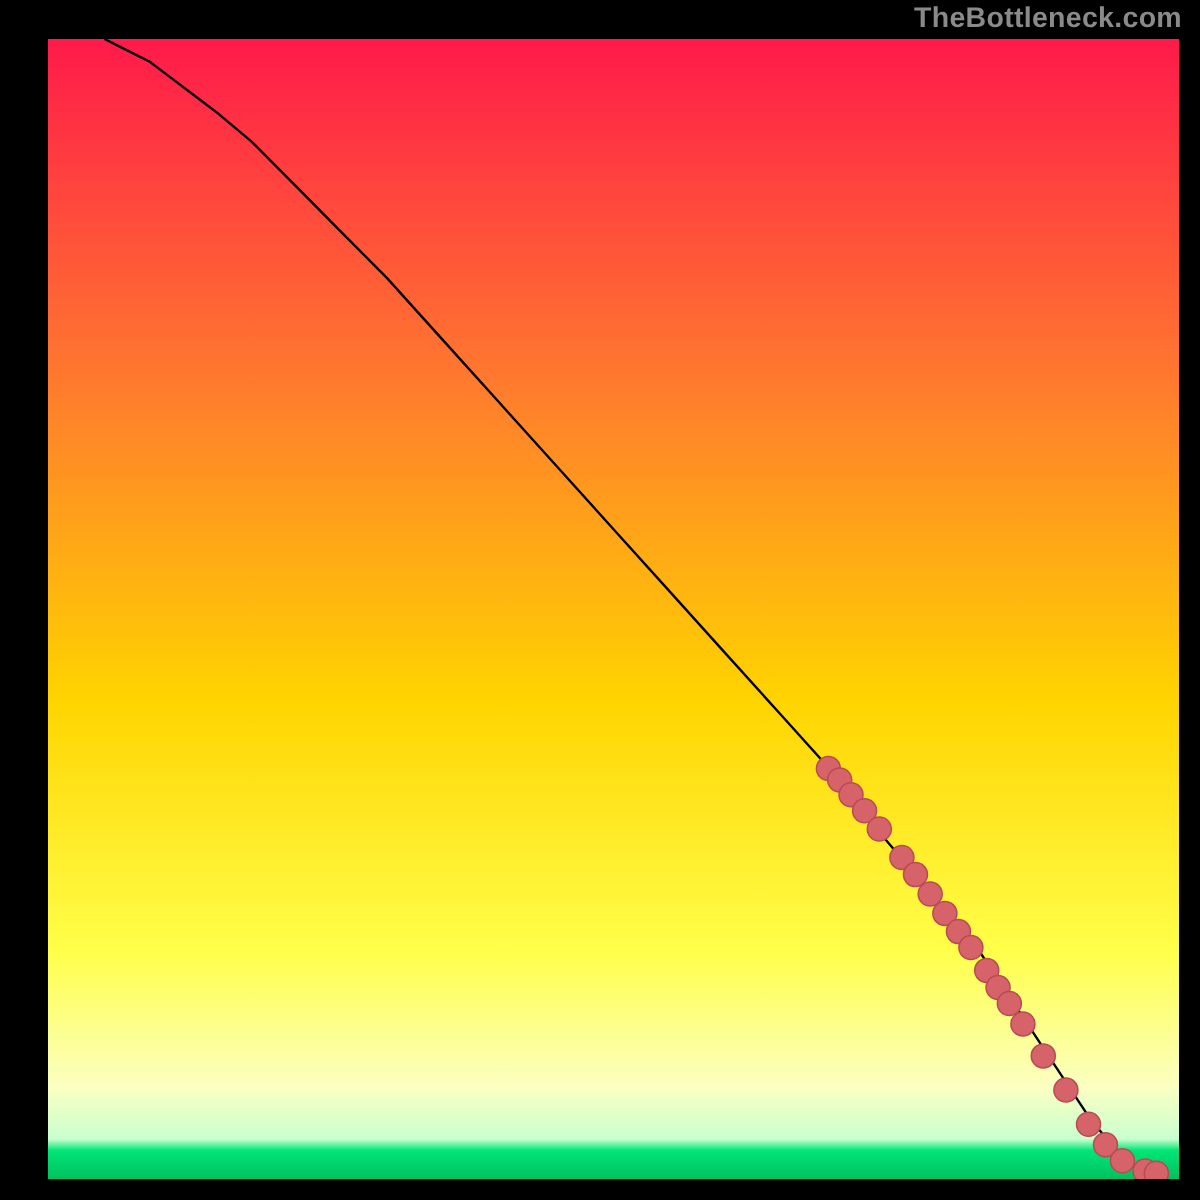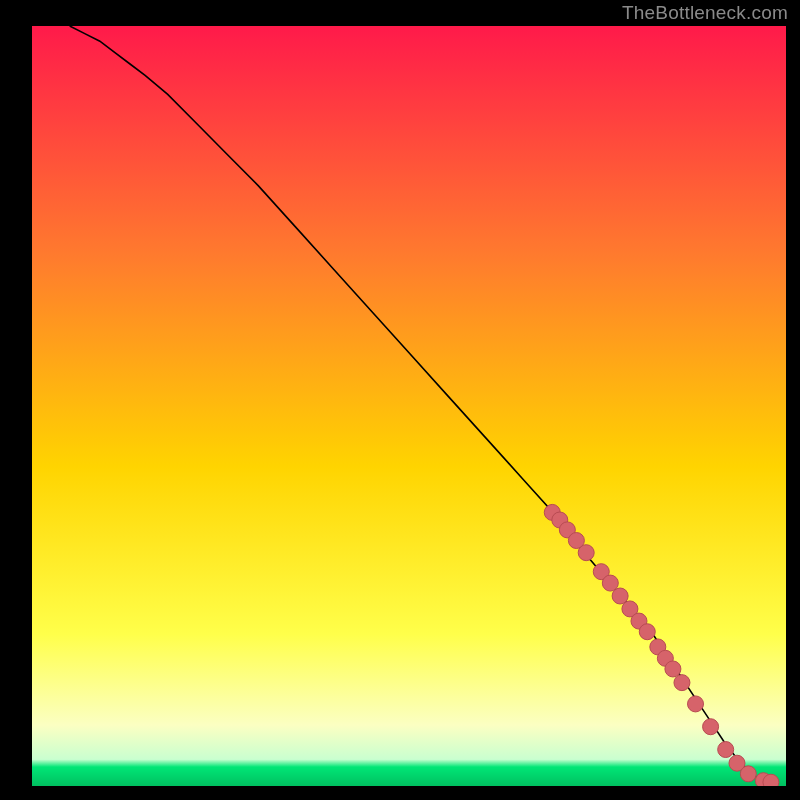--- a/index.html
+++ b/index.html
@@ -16,21 +16,21 @@
     height: 800px;
     background: #000;
     position: relative;
   }
   .watermark {
     position: absolute;
     top: 2px;
     right: 12px;
     color: #8a8a8a;
     font-size: 19px;
-    font-weight: 400;
+    font-weight: 700;
     letter-spacing: 0.2px;
     z-index: 10;
   }
   svg {
     display: block;
   }
 </style>
 </head>
 <body>
 <div class="outer">

